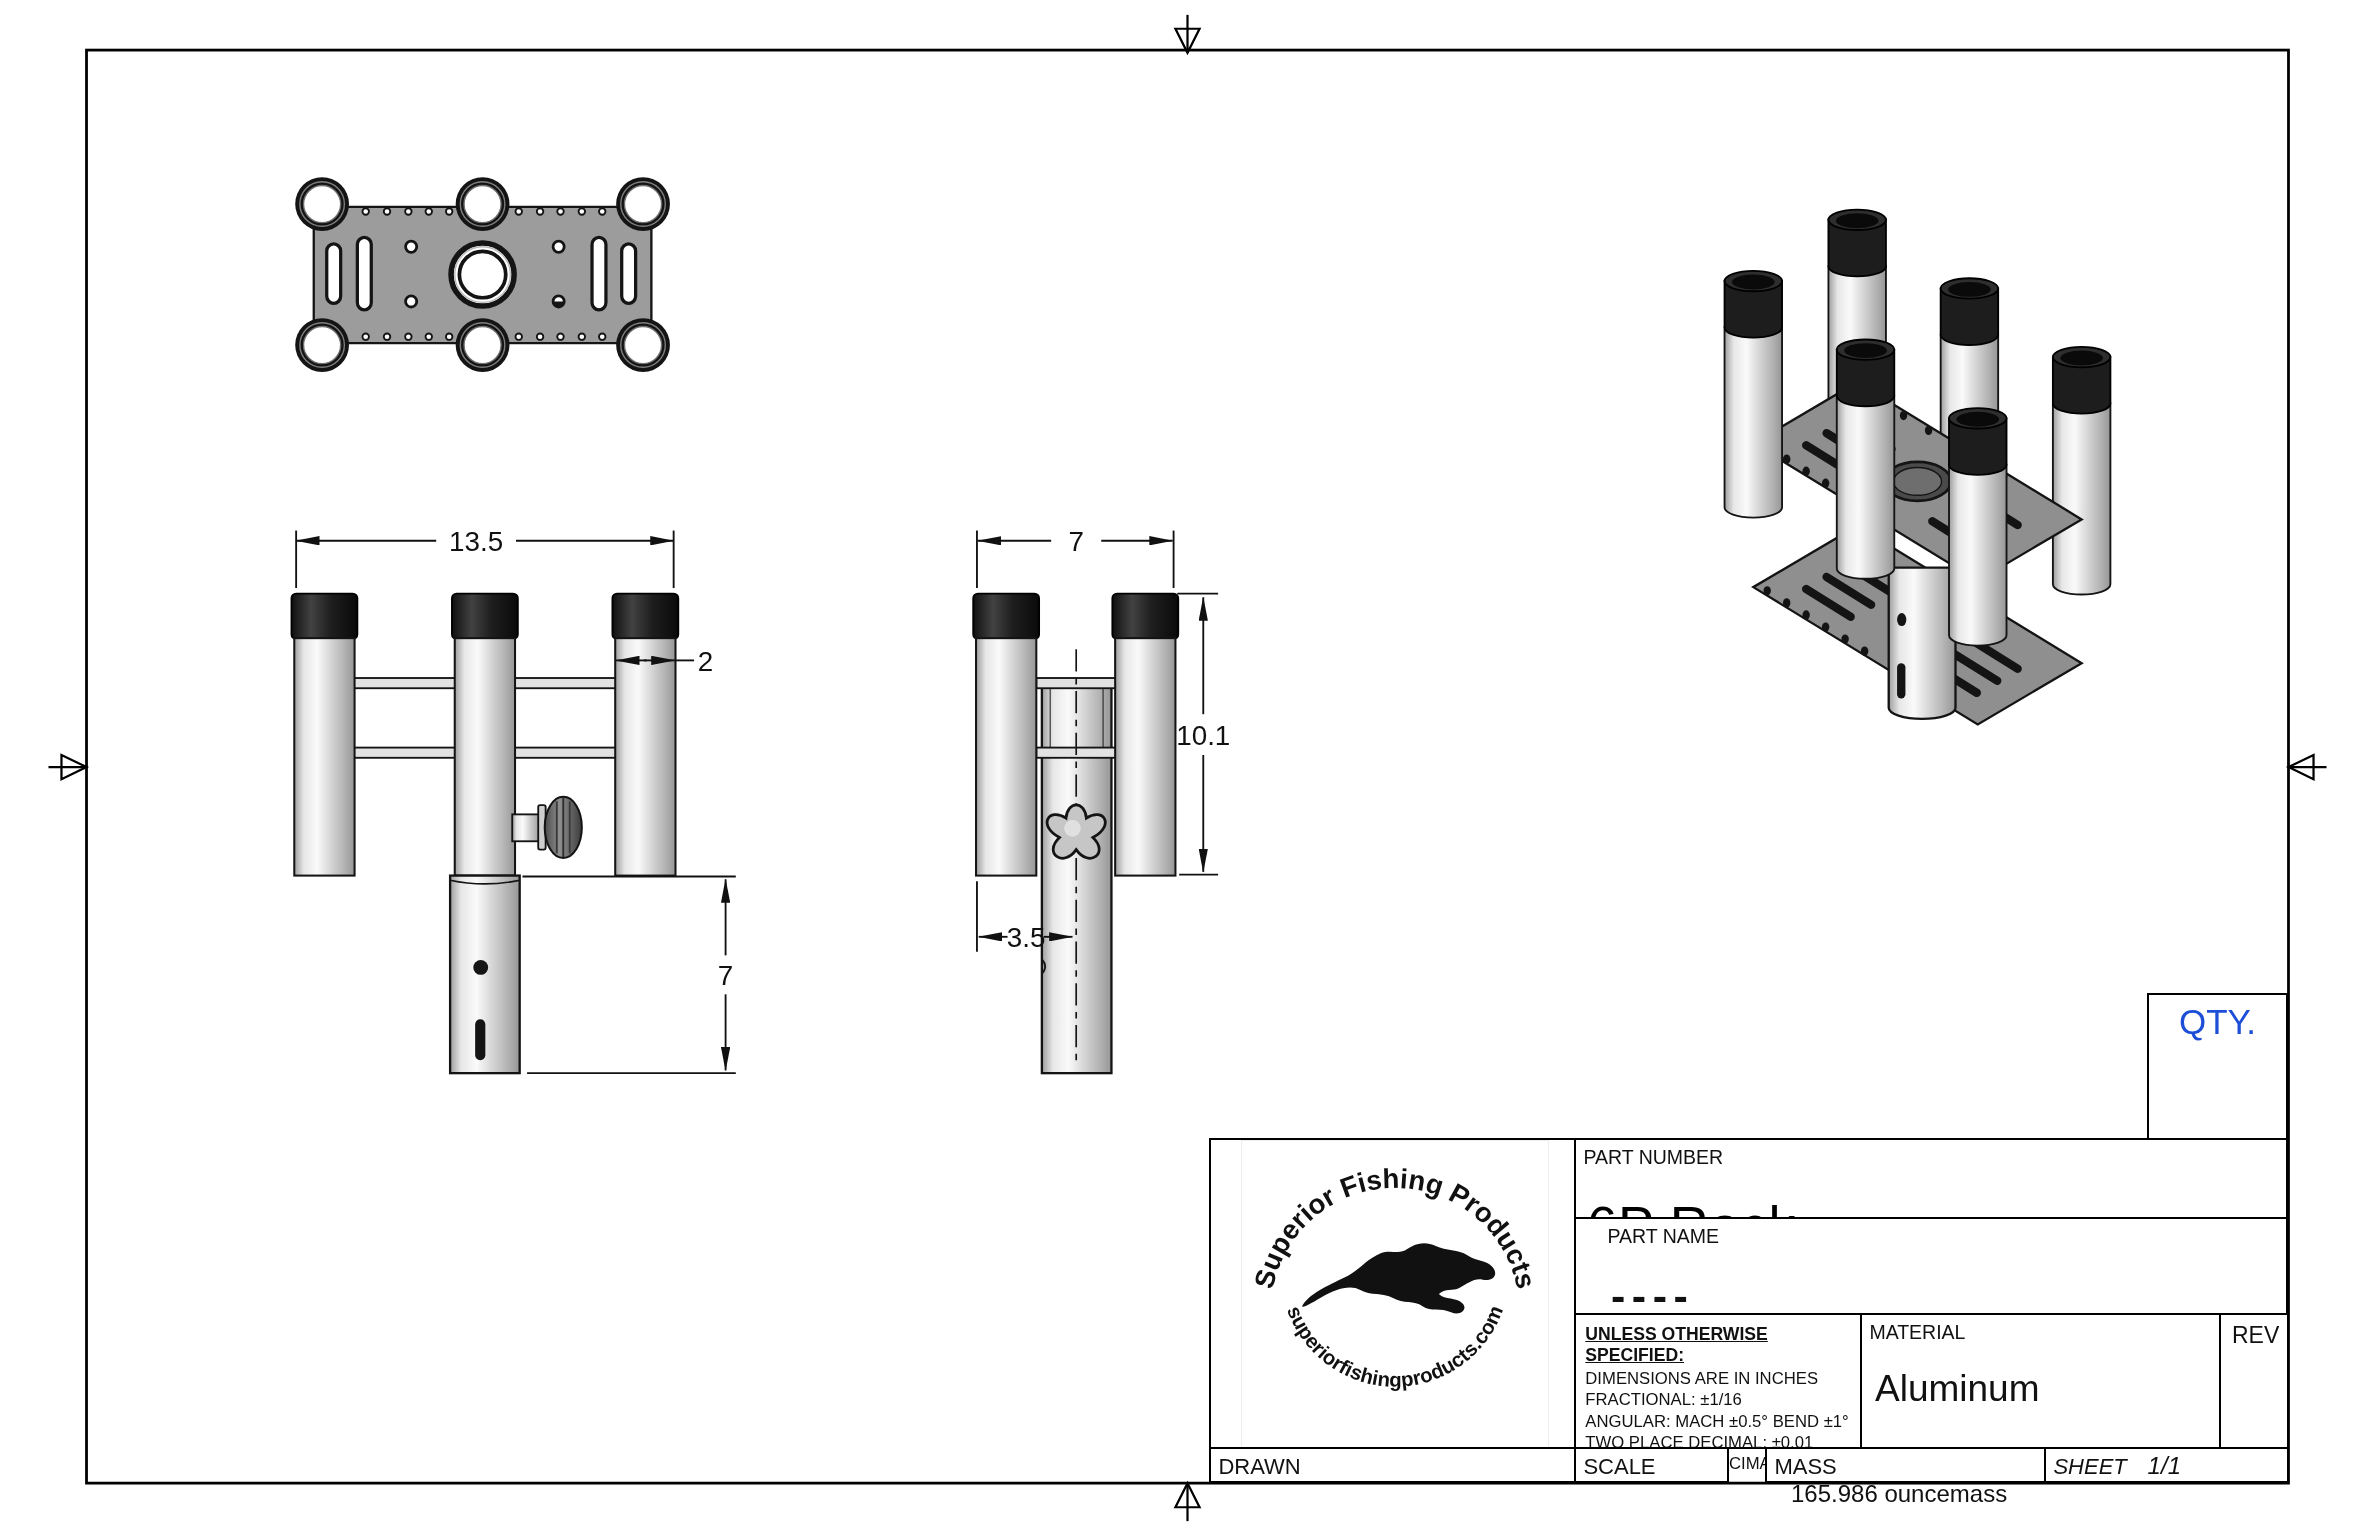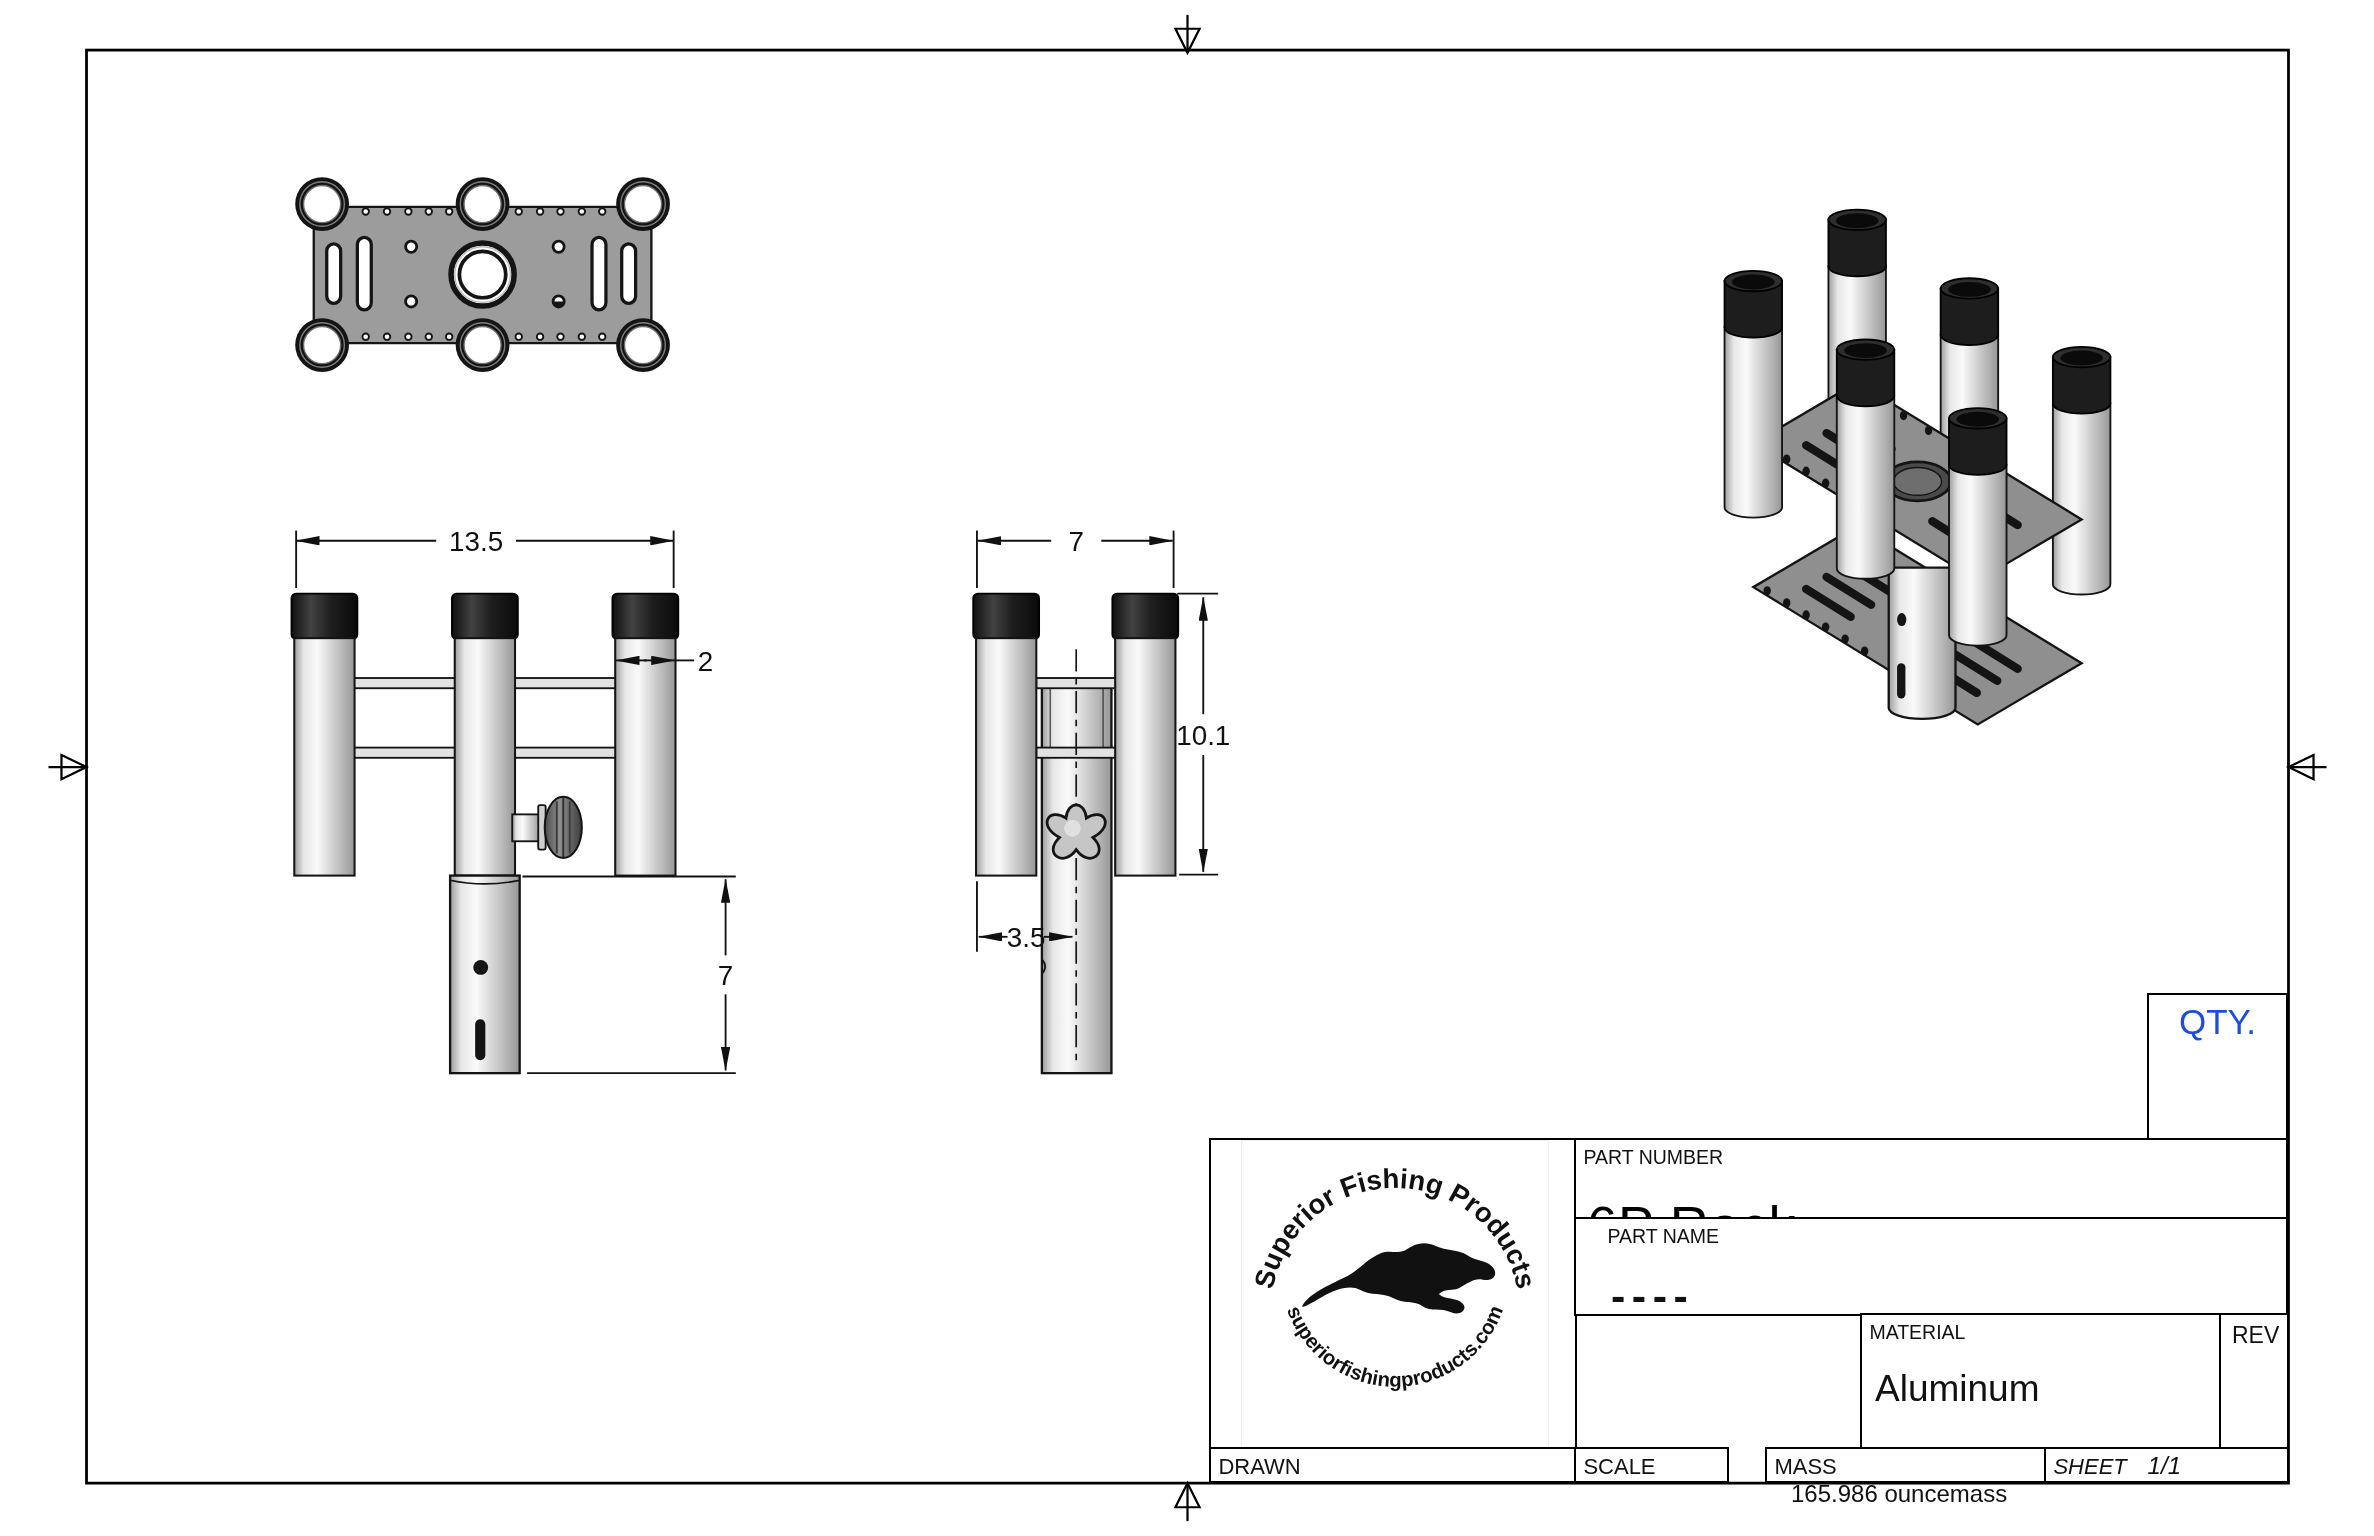--- a/index.html
+++ b/index.html
@@ -414,20 +414,28 @@
   <div class="cell" id="pn-cell">
     <div class="cell-label">PART NUMBER</div>
     <div class="pn-value">6P Rack</div>
   </div>
 
   <div class="cell" id="pname-cell">
     <div class="cell-label">PART NAME</div>
     <div class="pname-dashes">----</div>
   </div>
 
+  <div class="cell" id="tol-cell">
+    <div class="tol-title">UNLESS OTHERWISE SPECIFIED:</div>
+    <div class="tol-line">DIMENSIONS ARE IN INCHES</div>
+    <div class="tol-line">FRACTIONAL: ±1/16</div>
+    <div class="tol-line">ANGULAR: MACH ±0.5°  BEND ±1°</div>
+    <div class="tol-line">TWO PLACE DECIMAL: ±0.01</div>
+    <div class="tol-line">THREE PLACE DECIMAL: ±0.005</div>
+  </div>
 
   <div class="cell" id="mat-cell">
     <div class="cell-label">MATERIAL</div>
     <div class="mat-value">Aluminum</div>
   </div>
 
   <div class="cell" id="rev-cell">
     <div class="rev-label">REV</div>
   </div>
 

